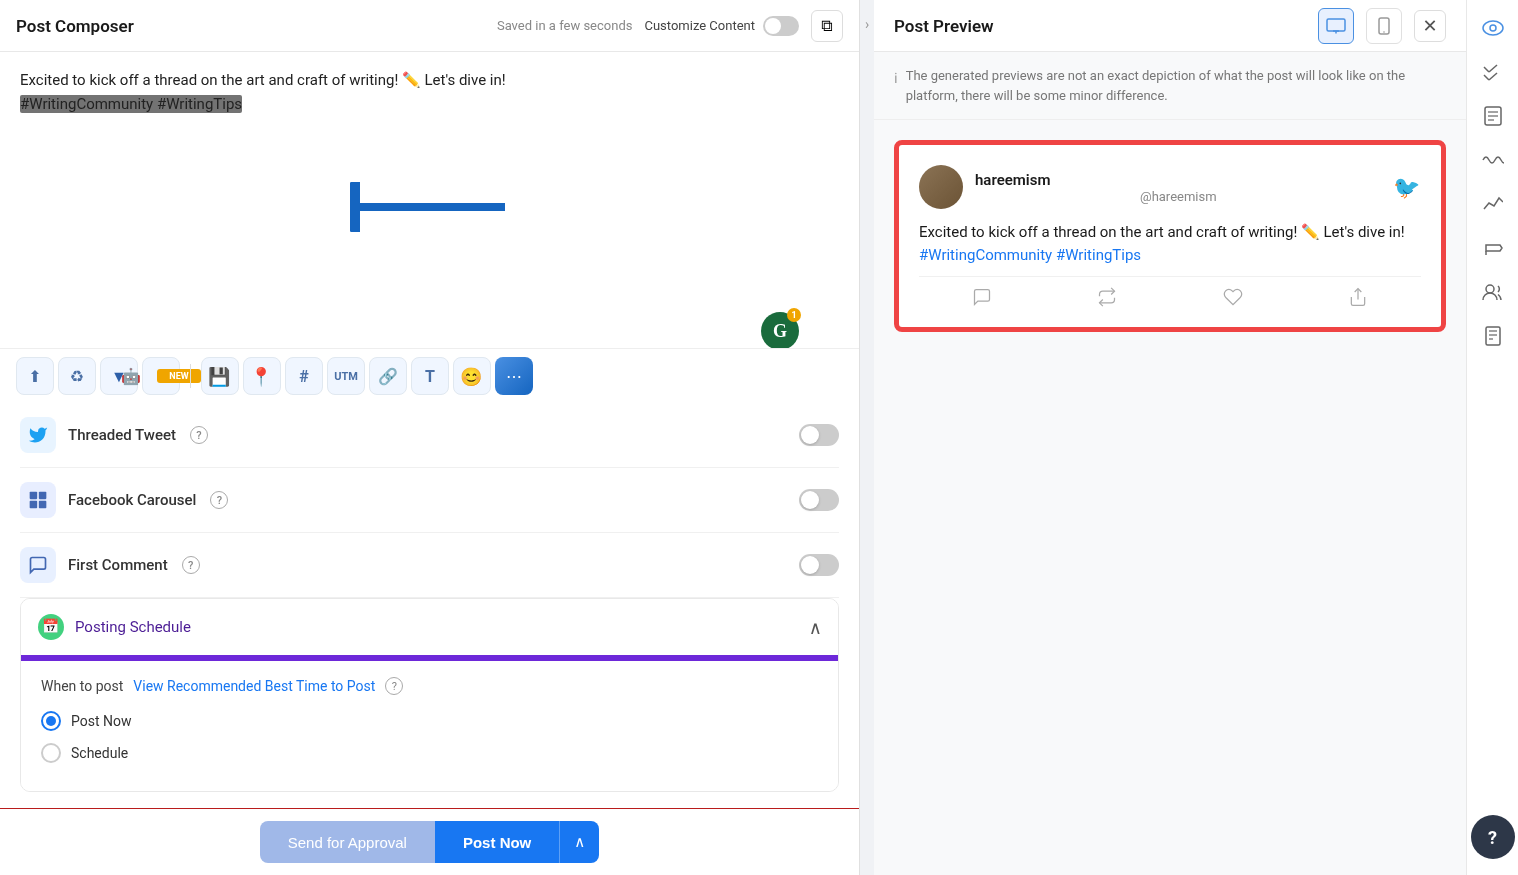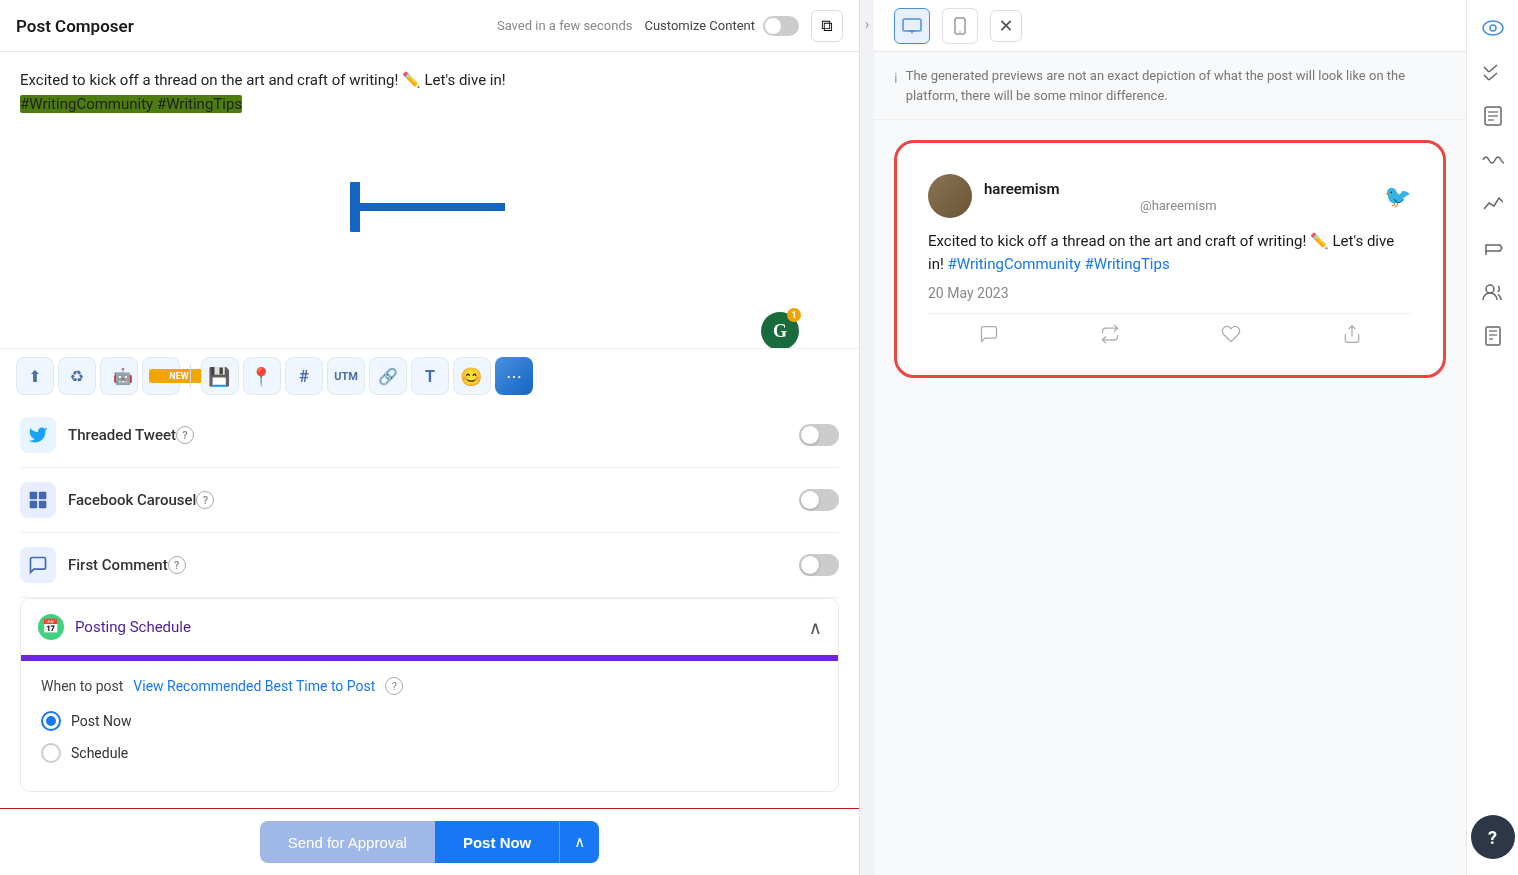--- a/index.html
+++ b/index.html
@@ -26,30 +26,30 @@
     .arrow-svg { width: 160px; height: 50px; }
     .grammarly-btn { position: absolute; top: 130px; right: 30px; width: 38px; height: 38px; background: #1a6b3c; border-radius: 50%; display: flex; align-items: center; justify-content: center; cursor: pointer; }
     .grammarly-g { color: #fff; font-size: 18px; font-weight: bold; font-family: serif; }
     .notif-badge { position: absolute; top: -4px; right: -2px; background: #f0a500; color: #fff; font-size: 9px; border-radius: 50%; width: 14px; height: 14px; display: flex; align-items: center; justify-content: center; font-weight: bold; }
 
     
     .toolbar { display: flex; align-items: center; padding: 8px 16px; border-top: 1px solid #eee; gap: 4px; }
     .toolbar-group { display: flex; align-items: center; gap: 4px; }
     .toolbar-divider { width: 1px; height: 24px; background: #ddd; margin: 0 6px; }
     .tool-btn { width: 38px; height: 38px; border-radius: 8px; border: 1px solid #e0e8f0; background: #f0f6ff; display: flex; align-items: center; justify-content: center; cursor: pointer; font-size: 16px; color: #4a6fa5; }
-    .new-badge { background: #f0a500; color: #fff; font-size: 9px; font-weight: bold; padding: 2px 20px; border-radius: 3px; margin-left: 16px; }
+    .new-badge { background: #f0a500; color: #fff; font-size: 9px; font-weight: bold; padding: 2px 12px; border-radius: 3px; margin-left: 16px; }
 
     
     .options-section { padding: 0 20px; }
     .option-row { display: flex; align-items: center; padding: 14px 0; border-bottom: 1px solid #f0f0f0; gap: 12px; }
     .option-icon { width: 36px; height: 36px; border-radius: 8px; display: flex; align-items: center; justify-content: center; font-size: 18px; }
     .option-icon.twitter { background: #e8f4ff; color: #1da1f2; }
     .option-icon.facebook { background: #e8eeff; color: #4267B2; }
     .option-icon.comment { background: #e8f0ff; color: #4267B2; }
-    .option-label { font-size: 15px; color: #333; font-weight: 500; flex: 1; display: flex; align-items: center; gap: 0; }
+    .option-label { font-size: 15px; color: #333; font-weight: 500; flex: 1; display: flex; align-items: center; gap: 14px; }
     .help-icon { width: 18px; height: 18px; border-radius: 50%; border: 1.5px solid #aaa; display: flex; align-items: center; justify-content: center; font-size: 11px; color: #888; cursor: pointer; }
     .toggle-off { width: 40px; height: 22px; background: #ccc; border-radius: 11px; position: relative; cursor: pointer; }
     .toggle-off-knob { width: 18px; height: 18px; background: #fff; border-radius: 50%; position: absolute; top: 2px; left: 2px; box-shadow: 0 1px 3px rgba(0,0,0,0.2); }
 
     
     .schedule-section { margin: 0 20px 16px; border: 1px solid #e8e8e8; border-radius: 10px; overflow: hidden; }
     .schedule-header { display: flex; align-items: center; padding: 14px 16px; background: #fff; gap: 10px; cursor: pointer; }
     .schedule-title { font-size: 15px; font-weight: 400; color: #4c1d95; flex: 1; }
     .chevron-up { font-size: 18px; color: #555; }
     .schedule-body { padding: 16px 20px; background: #fff; border-top: 6px solid #6d28d9; }
@@ -76,40 +76,40 @@
     .preview-top-bar { display: flex; align-items: center; padding: 8px 20px; background: #fff; border-bottom: 1px solid #e8e8e8; height: 52px; gap: 12px; }
     .preview-title { font-size: 17px; font-weight: 600; color: #1a1a1a; flex: 1; }
     .device-btn { width: 36px; height: 36px; border: 1px solid #e0e0e0; border-radius: 6px; background: #fff; display: flex; align-items: center; justify-content: center; cursor: pointer; font-size: 18px; }
     .device-btn.active { background: #e8f0fe; border-color: #4a90e2; }
     .close-btn { width: 32px; height: 32px; border: 1px solid #ddd; border-radius: 6px; background: #fff; cursor: pointer; display: flex; align-items: center; justify-content: center; font-size: 18px; color: #555; }
 
     .preview-notice { background: #f8f9fa; padding: 14px 20px; display: flex; gap: 8px; border-bottom: 1px solid #eee; }
     .notice-icon { color: #999; font-size: 14px; flex-shrink: 0; margin-top: 2px; }
     .notice-text { font-size: 13px; color: #777; line-height: 1.5; }
 
-    .preview-card { margin: 20px; background: #fff; border-radius: 20px; border: 3px solid #ef4444; padding: 31px; }
+    .preview-card { margin: 20px; background: #fff; border-radius: 8px; border: 5px solid #ef4444; padding: 20px; }
     .preview-header { display: flex; align-items: center; gap: 12px; margin-bottom: 12px; }
     .avatar-placeholder { width: 44px; height: 44px; border-radius: 50%; background: linear-gradient(135deg, #8B7355, #6B5335); }
     .user-info { flex: 1; }
     .username { font-size: 15px; font-weight: 600; color: #1a1a1a; }
     .handle { font-size: 13px; color: #888; text-align: center; }
     .twitter-bird { color: #1da1f2; font-size: 22px; }
     .preview-text { font-size: 15px; color: #1a1a1a; line-height: 1.5; margin-bottom: 10px; }
     .preview-text a { color: #1877f2; text-decoration: none; }
     .preview-date { font-size: 14px; color: #888; margin-bottom: 12px; }
     .preview-actions { display: flex; justify-content: space-around; border-top: 1px solid #f0f0f0; padding-top: 10px; }
     .action-btn { background: none; border: none; cursor: pointer; color: #aaa; font-size: 18px; display: flex; align-items: center; gap: 4px; }
 
     
     .far-right { width: 52px; background: #fff; border-left: 1px solid #e8e8e8; display: flex; flex-direction: column; align-items: center; padding: 8px 0; gap: 4px; }
     .sidebar-icon-btn { width: 40px; height: 40px; display: flex; align-items: center; justify-content: center; border-radius: 8px; cursor: pointer; font-size: 18px; color: #666; }
     .sidebar-spacer { flex: 1; }
     .help-fab { width: 44px; height: 44px; background: #2d3748; border-radius: 50%; display: flex; align-items: center; justify-content: center; cursor: pointer; color: #fff; font-size: 18px; font-weight: bold; margin-bottom: 8px; }
 
-    .highlight { background: #4d7c0f; border-radius: 2px; }
+    .highlight { background: #737373; border-radius: 2px; }
   </style>
 </head>
 <body>
 
 <div class="app-container">
 
   <div class="left-panel">
 
     <div class="top-bar">
       <span class="top-bar-title">Post Composer</span>
@@ -253,20 +253,21 @@
       <button class="btn-post-chevron">∧</button>
     </div>
   </div>
 
   <div class="panel-divider">
     <span class="chevron-right">›</span>
   </div>
 
   <div class="right-panel">
     <div class="preview-top-bar">
+      <span class="preview-title">Post Preview</span>
       <div class="device-btn active">
         <svg width="20" height="16" viewBox="0 0 20 16">
             <rect x="1" y="1" width="18" height="12" rx="1.5" fill="none" stroke="#4a90e2" stroke-width="1.5"></rect>
             <line x1="7" y1="13" x2="13" y2="13" stroke="#4a90e2" stroke-width="1.5"></line>
             <line x1="10" y1="13" x2="10" y2="15.5" stroke="#4a90e2" stroke-width="1.5"></line>
           </svg>
       </div>
       <div class="device-btn">
         <svg width="12" height="18" viewBox="0 0 12 18">
             <rect x="1" y="1" width="10" height="16" rx="2" fill="none" stroke="#999" stroke-width="1.5"></rect>
@@ -287,21 +288,20 @@
         <div class="user-info">
           <div class="username">hareemism</div>
           <div class="handle">@hareemism</div>
         </div>
         <span class="twitter-bird">🐦</span>
       </div>
       <div class="preview-text">
         <span>Excited to kick off a thread on the art and craft of writing! ✏️ Let's dive in!</span>
         <span style="color:#1877f2;"> <a href="#" style="color:#1877f2;text-decoration:none;">#WritingCommunity</a> <a href="#" style="color:#1877f2;text-decoration:none;">#WritingTips</a></span>
       </div>
-      <div class="preview-date">20 May 2023</div>
       <div class="preview-actions">
         <button class="action-btn">
           <svg width="20" height="20" viewBox="0 0 24 24" fill="none" stroke="#aaa" stroke-width="1.5">
               <path d="M21 15a2 2 0 01-2 2H7l-4 4V5a2 2 0 012-2h14a2 2 0 012 2z"></path>
             </svg>
         </button>
         <button class="action-btn">
           <svg width="20" height="20" viewBox="0 0 24 24" fill="none" stroke="#aaa" stroke-width="1.5">
               <polyline points="17 1 21 5 17 9"></polyline>
               <path d="M3 11V9a4 4 0 014-4h14"></path>

